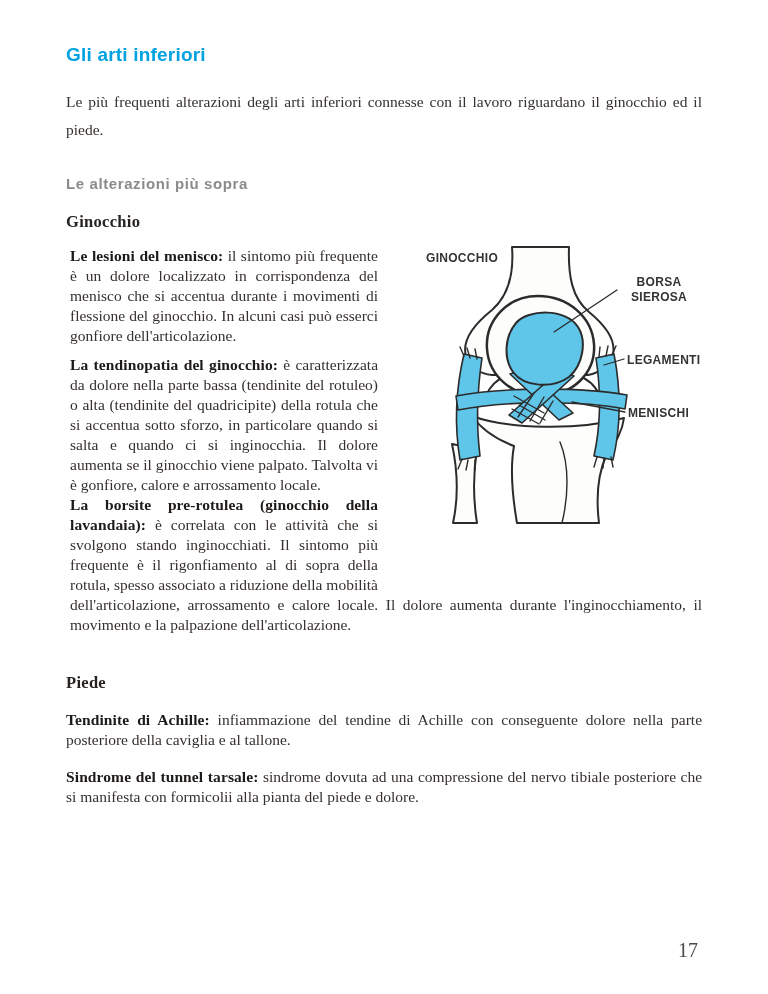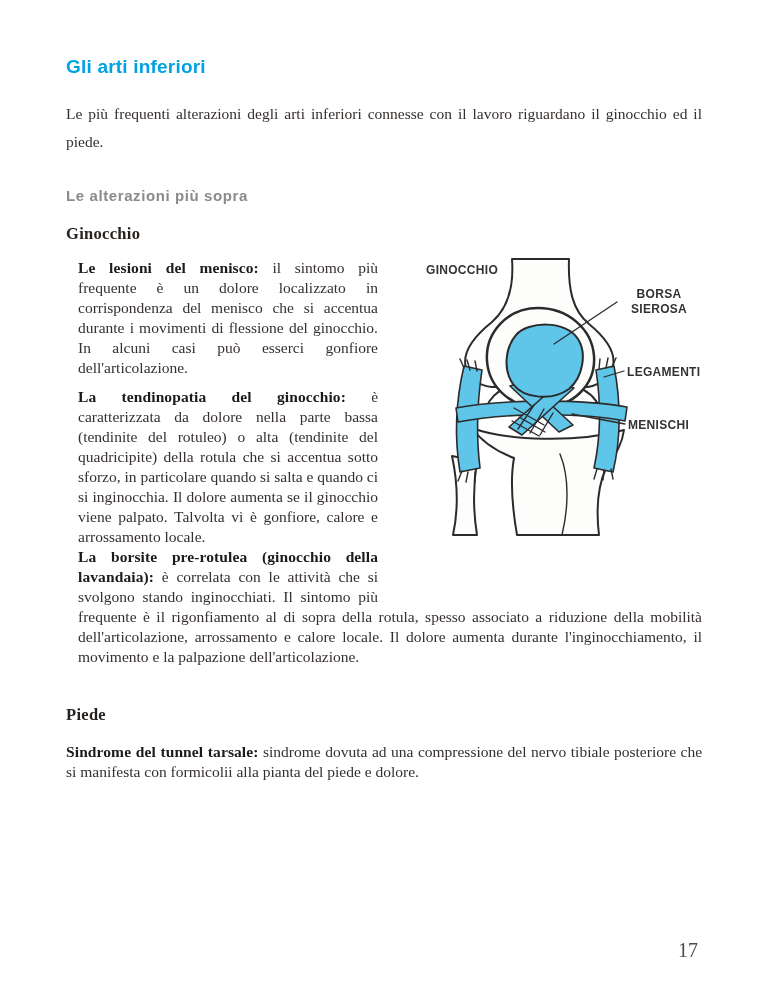--- a/index.html
+++ b/index.html
@@ -1,21 +1,21 @@
 <!DOCTYPE html>
 <html lang="it" style="--title-color: #00a2e2; --subtitle-color: #8b8b8b; --text-color: #35302d;"><head>
 <meta charset="utf-8">
 <style>
   html, body { margin:0; padding:0; background:#ffffff; }
   .page {
     position:relative;
     width:768px; height:994px;
     background:#ffffff;
     box-sizing:border-box;
-    padding:56px 66px 0 66px;
+    padding:44px 66px 0 66px;
     font-family:"Liberation Serif", serif;
     color:var(--text-color, #35302d);
     overflow:hidden;
   }
   .title {
     margin:0;
     font-family:"Liberation Sans", sans-serif;
     font-size:19px;
     font-weight:bold;
     color:var(--title-color, #00a2e2);
@@ -45,21 +45,21 @@
   }
   .knee-figure {
     float:right;
     width:312px; height:340px;
     margin:14px 0 0 12px;
     display:flex;
     justify-content:flex-end;
     align-items:flex-start;
   }
   .body-p {
-    margin:0 0 9px 12px;
+    margin:0 0 9px 4px;
     font-size:15.5px;
     line-height:20px;
     text-align:justify;
     hyphens:auto; -webkit-hyphens:auto;
   }
   .body-p.first { margin-top:14px; }
   .body-p.last { margin-bottom:0; }
   .body-p b { letter-spacing:0.1px; color:#1d1a18; }
   .piede-heading { clear:both; margin-top:38px; }
   .piede-p { margin:17px 0 0 0; }
@@ -148,20 +148,24 @@
   </p>
 
   <p class="body-p">
     <b>La borsite pre-rotulea (ginocchio della lavandaia):</b>
     <span>è correlata con le attività che si svolgono stando inginocchiati. Il sintomo più frequente è il rigonfiamento al di sopra della rotula, spesso associato a riduzione della mobilità dell'articolazione, arrossamento e calore locale. Il dolore aumenta durante l'inginocchiamento, il movimento e la palpazione dell'articolazione.</span>
   </p>
 
   <h3 class="sec-heading piede-heading">Piede</h3>
 
 
+  <p class="body-p piede-p">
+    <b>Tendinite di Achille:</b>
+    <span>infiammazione del tendine di Achille con conseguente dolore nella parte posteriore della caviglia e al tallone.</span>
+  </p>
 
   <p class="body-p piede-p">
     <b>Sindrome del tunnel tarsale:</b>
     <span>sindrome dovuta ad una compressione del nervo tibiale posteriore che si manifesta con formicolii alla pianta del piede e dolore.</span>
   </p>
 
   <div class="page-number">17</div>
 
 </div>
 

